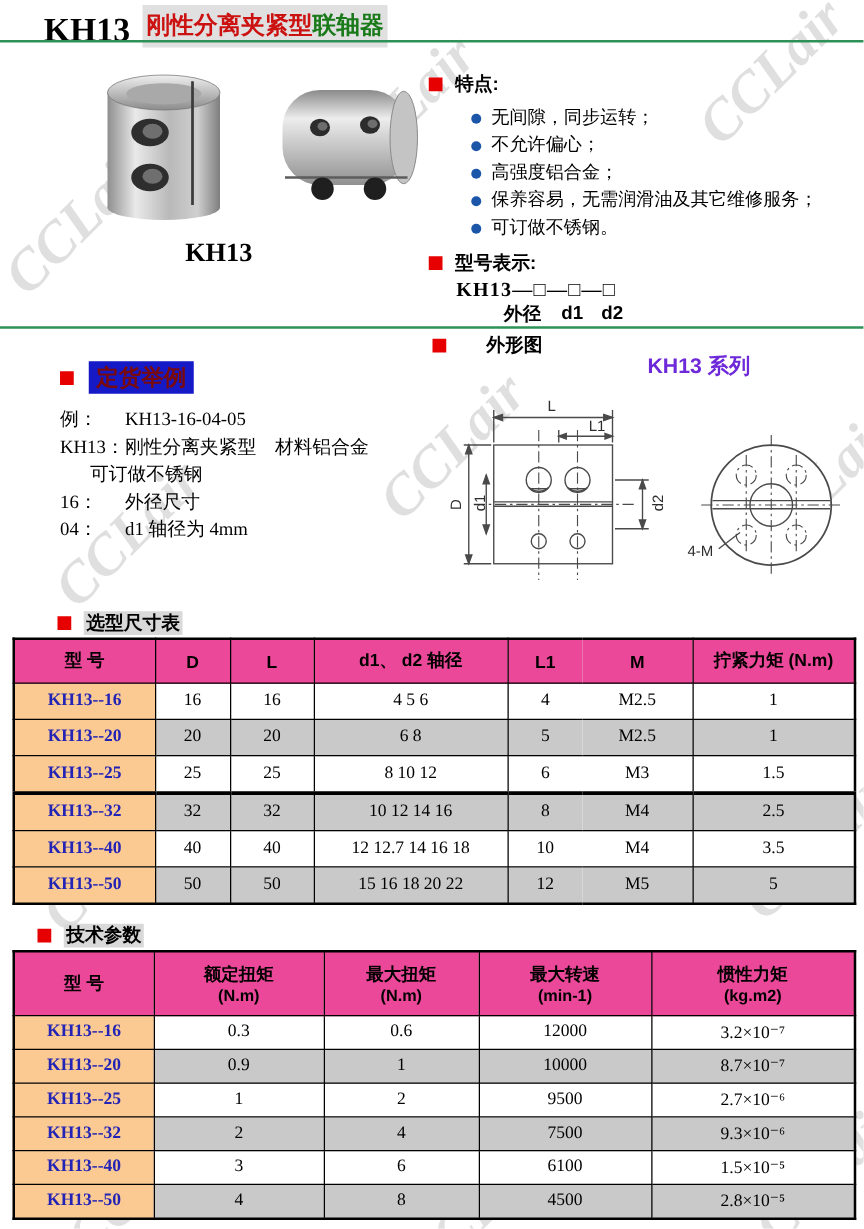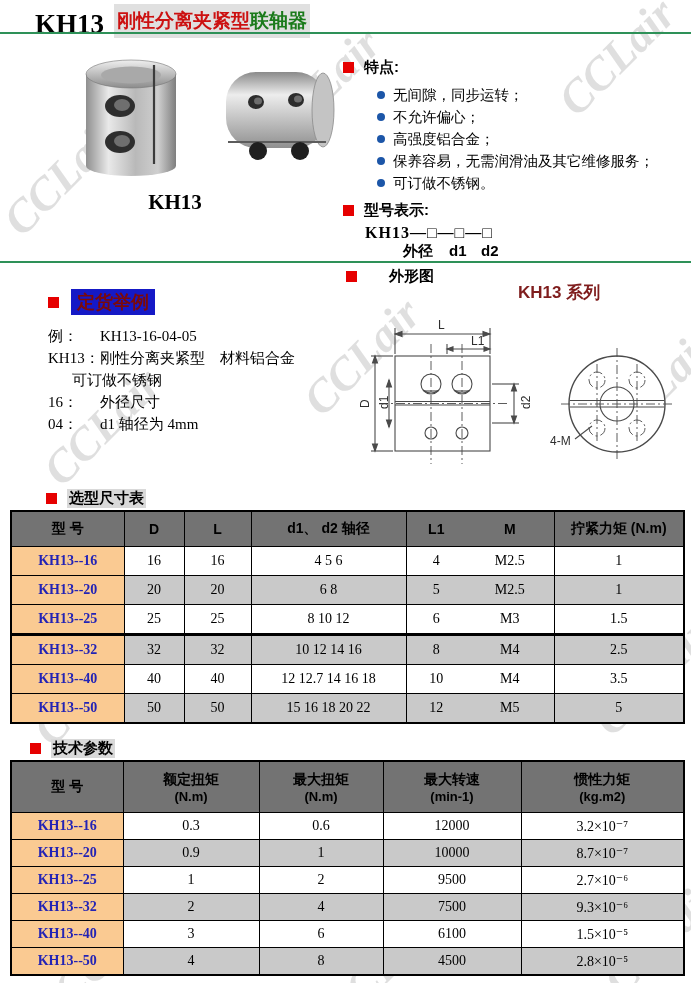--- a/index.html
+++ b/index.html
@@ -22,56 +22,56 @@
   .hr-green{position:absolute;left:0;width:691px;height:2px;background:#2e9158;z-index:2;}
 
   
   .sec-head{display:flex;align-items:center;gap:10px;font-weight:bold;font-size:15px;}
   .red-sq{width:11px;height:11px;background:#e60000;flex:0 0 auto;}
   .hl-gray{background:#d9d9d9;padding:0 2px;}
 
   
   .features{left:343px;top:58px;width:340px;}
   .features ul{list-style:none;margin:7px 0 0 0;padding:0;}
-  .features li{position:relative;padding-left:50px;font-size:14.5px;line-height:22px;}
+  .features li{position:relative;padding-left:50px;font-size:14.5px;line-height:22px;font-family:Liberation Mono, monospace;}
   .features li .dot{position:absolute;left:34px;top:7px;width:8px;height:8px;border-radius:50%;background:#1c56a8;}
 
   
   .modelcode{left:343px;top:201px;width:340px;}
   .mc-pattern{margin:4px 0 0 22px;font-family:"Liberation Serif","DejaVu Serif",serif;font-weight:bold;font-size:16px;letter-spacing:1px;}
   .mc-labels{margin-left:60px;font-weight:bold;font-size:15px;display:flex;gap:0;}
   .mc-labels span:nth-child(1){width:46px;}
   .mc-labels span:nth-child(2){width:32px;}
 
   
   .order{left:48px;top:289px;width:300px;}
   .order-head{display:flex;align-items:center;gap:12px;}
   .order-title{background:#1519c6;color:#7b0a0a;font-weight:bold;font-size:18px;padding:1px 6px;}
   .order-lines{margin-top:10px;font-family:"Liberation Serif","DejaVu Serif",serif;font-size:15px;line-height:22px;}
   .order-lines .lbl{display:inline-block;width:52px;}
   .order-lines .lbl.narrow{width:24px;}
 
   
   .outline-head{left:346px;top:267px;gap:32px;}
-  .series{left:518px;top:281px;font-weight:bold;font-size:17px;color:#7f1d1d;}
+  .series{left:518px;top:281px;font-weight:bold;font-size:17px;color:#6d28d9;}
   .drawing{left:335px;top:296px;}
   .photo-front{left:62px;top:54px;}
   .photo-side{left:222px;top:62px;}
   .photo-caption{left:120px;top:190px;width:110px;text-align:center;
       font-family:"Liberation Serif","DejaVu Serif",serif;font-weight:bold;font-size:21px;}
 
   
   .tbl-head-size{left:46px;top:489px;}
   .tbl-head-tech{left:30px;top:739px;}
   table{border-collapse:collapse;position:absolute;z-index:2;background:#fff;table-layout:fixed;}
   #size-table{left:10px;top:510px;width:673px;}
   #tech-table{left:10px;top:760px;width:673px;}
   th,td{border:1.5px solid #000;text-align:center;padding:0;}
   table{border:2px solid #000;}
-  th{background:#737373;font-weight:bold;font-size:14px;}
+  th{background:#ec4899;font-weight:bold;font-size:14px;}
   #size-table th{height:34px;}
   #size-table td{height:28px;font-family:"Liberation Serif","DejaVu Serif",serif;font-size:14px;}
   #tech-table th{height:50px;}
   #tech-table td{height:26px;font-family:"Liberation Serif","DejaVu Serif",serif;font-size:14px;}
   th .sub{font-weight:bold;font-size:13px;}
   td.model{background:#faca92 !important;color:#2323b5;font-weight:bold;
            font-family:"Liberation Serif","DejaVu Serif",serif;font-size:15px;}
   tbody tr:nth-child(even) td{background:#c9c9c9;}
   .no-r{border-right:none !important;}
   .no-l{border-left:none !important;}

